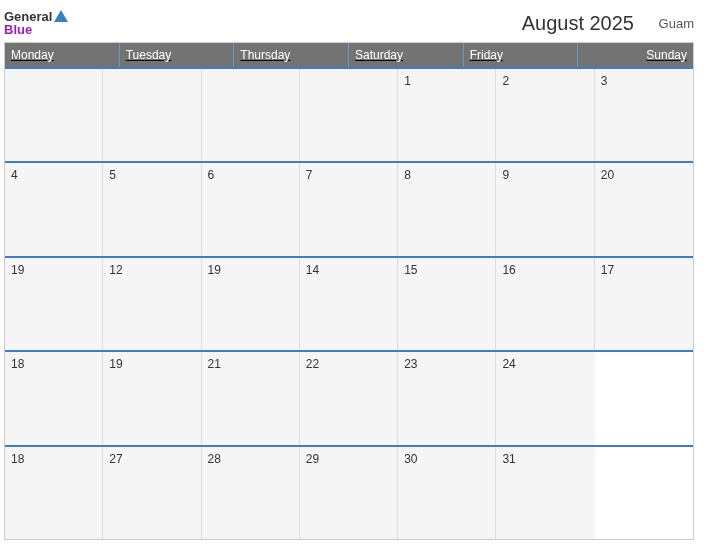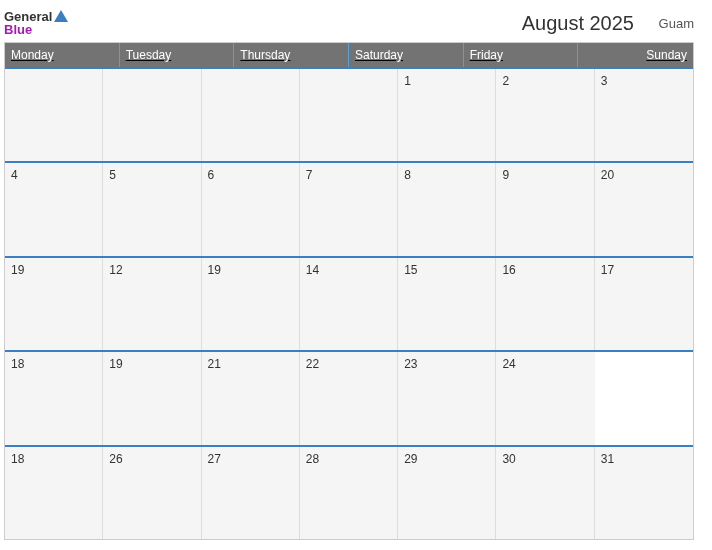--- a/index.html
+++ b/index.html
@@ -183,21 +183,20 @@
         <div class="cal-week">
           <div class="cal-cell"><span class="day-num">18</span></div>
           <div class="cal-cell"><span class="day-num">19</span></div>
           <div class="cal-cell"><span class="day-num">21</span></div>
           <div class="cal-cell"><span class="day-num">22</span></div>
           <div class="cal-cell"><span class="day-num">23</span></div>
           <div class="cal-cell"><span class="day-num">24</span></div>
         </div>
         <div class="cal-week">
           <div class="cal-cell"><span class="day-num">18</span></div>
-          <div class="cal-cell"><span class="day-num">26</span></div>
           <div class="cal-cell"><span class="day-num">27</span></div>
           <div class="cal-cell"><span class="day-num">28</span></div>
           <div class="cal-cell"><span class="day-num">29</span></div>
           <div class="cal-cell"><span class="day-num">30</span></div>
           <div class="cal-cell"><span class="day-num">31</span></div>
         </div>
       </div>
   </div>
 </div>
 

